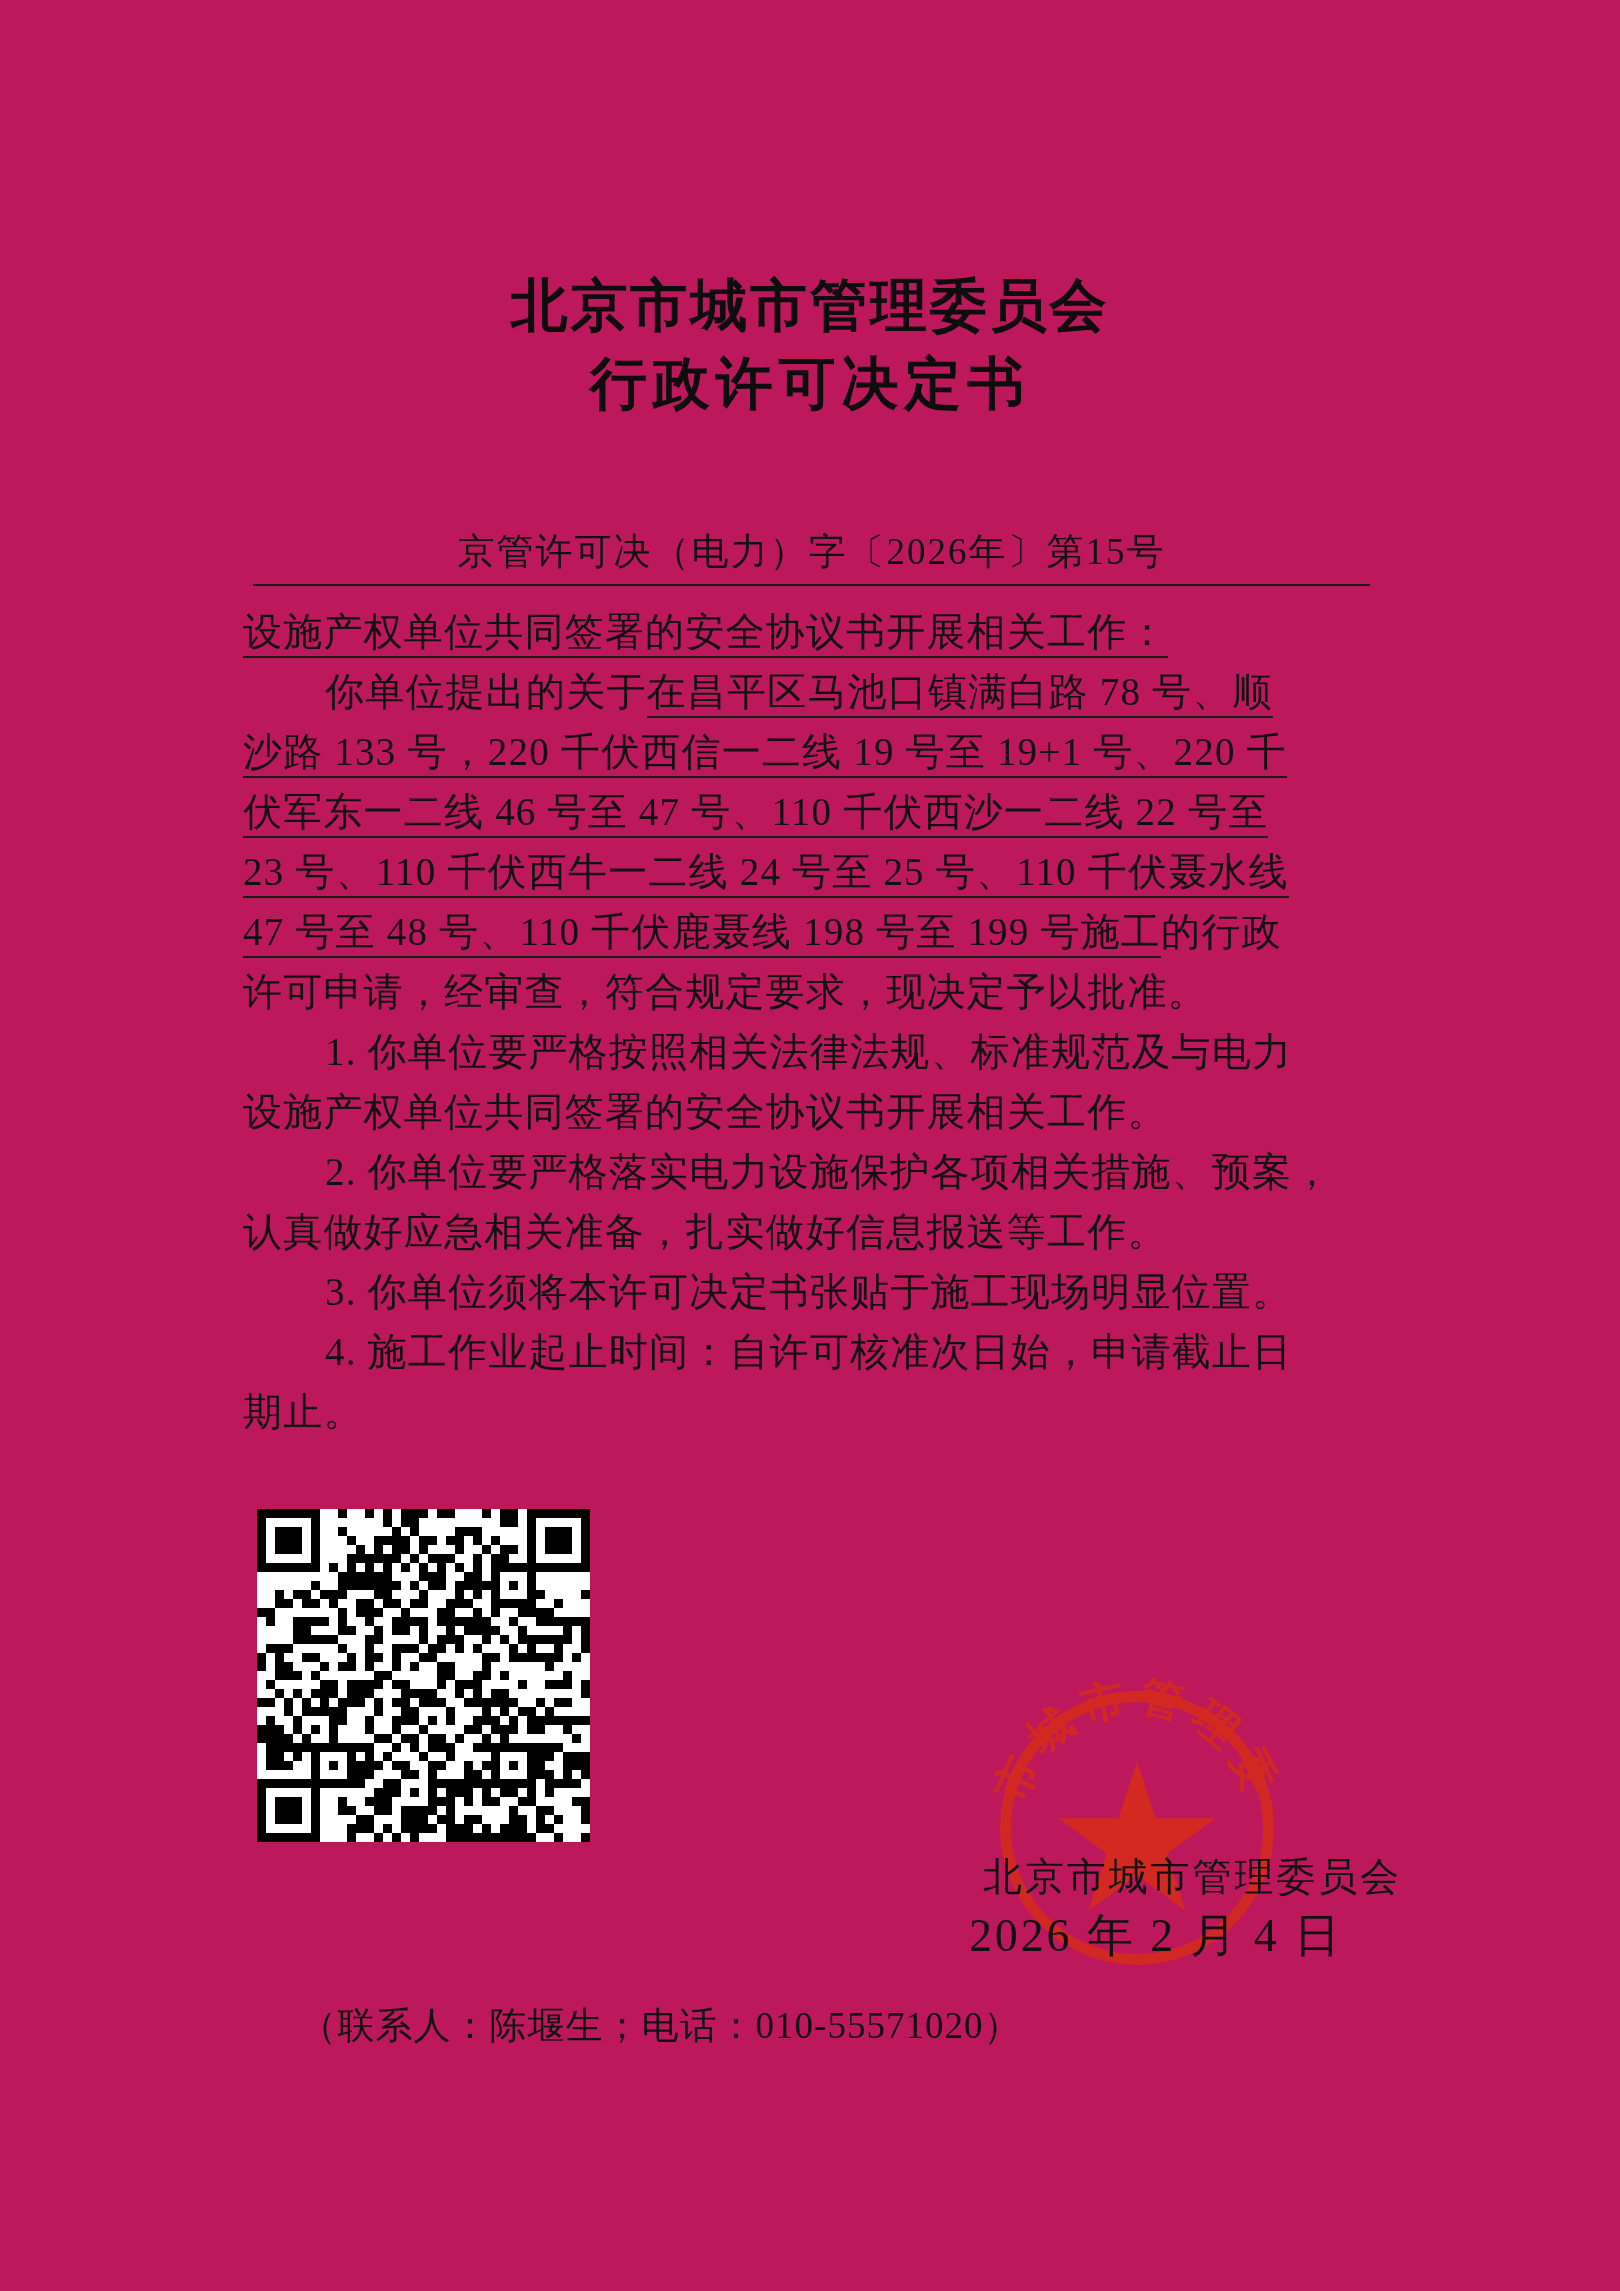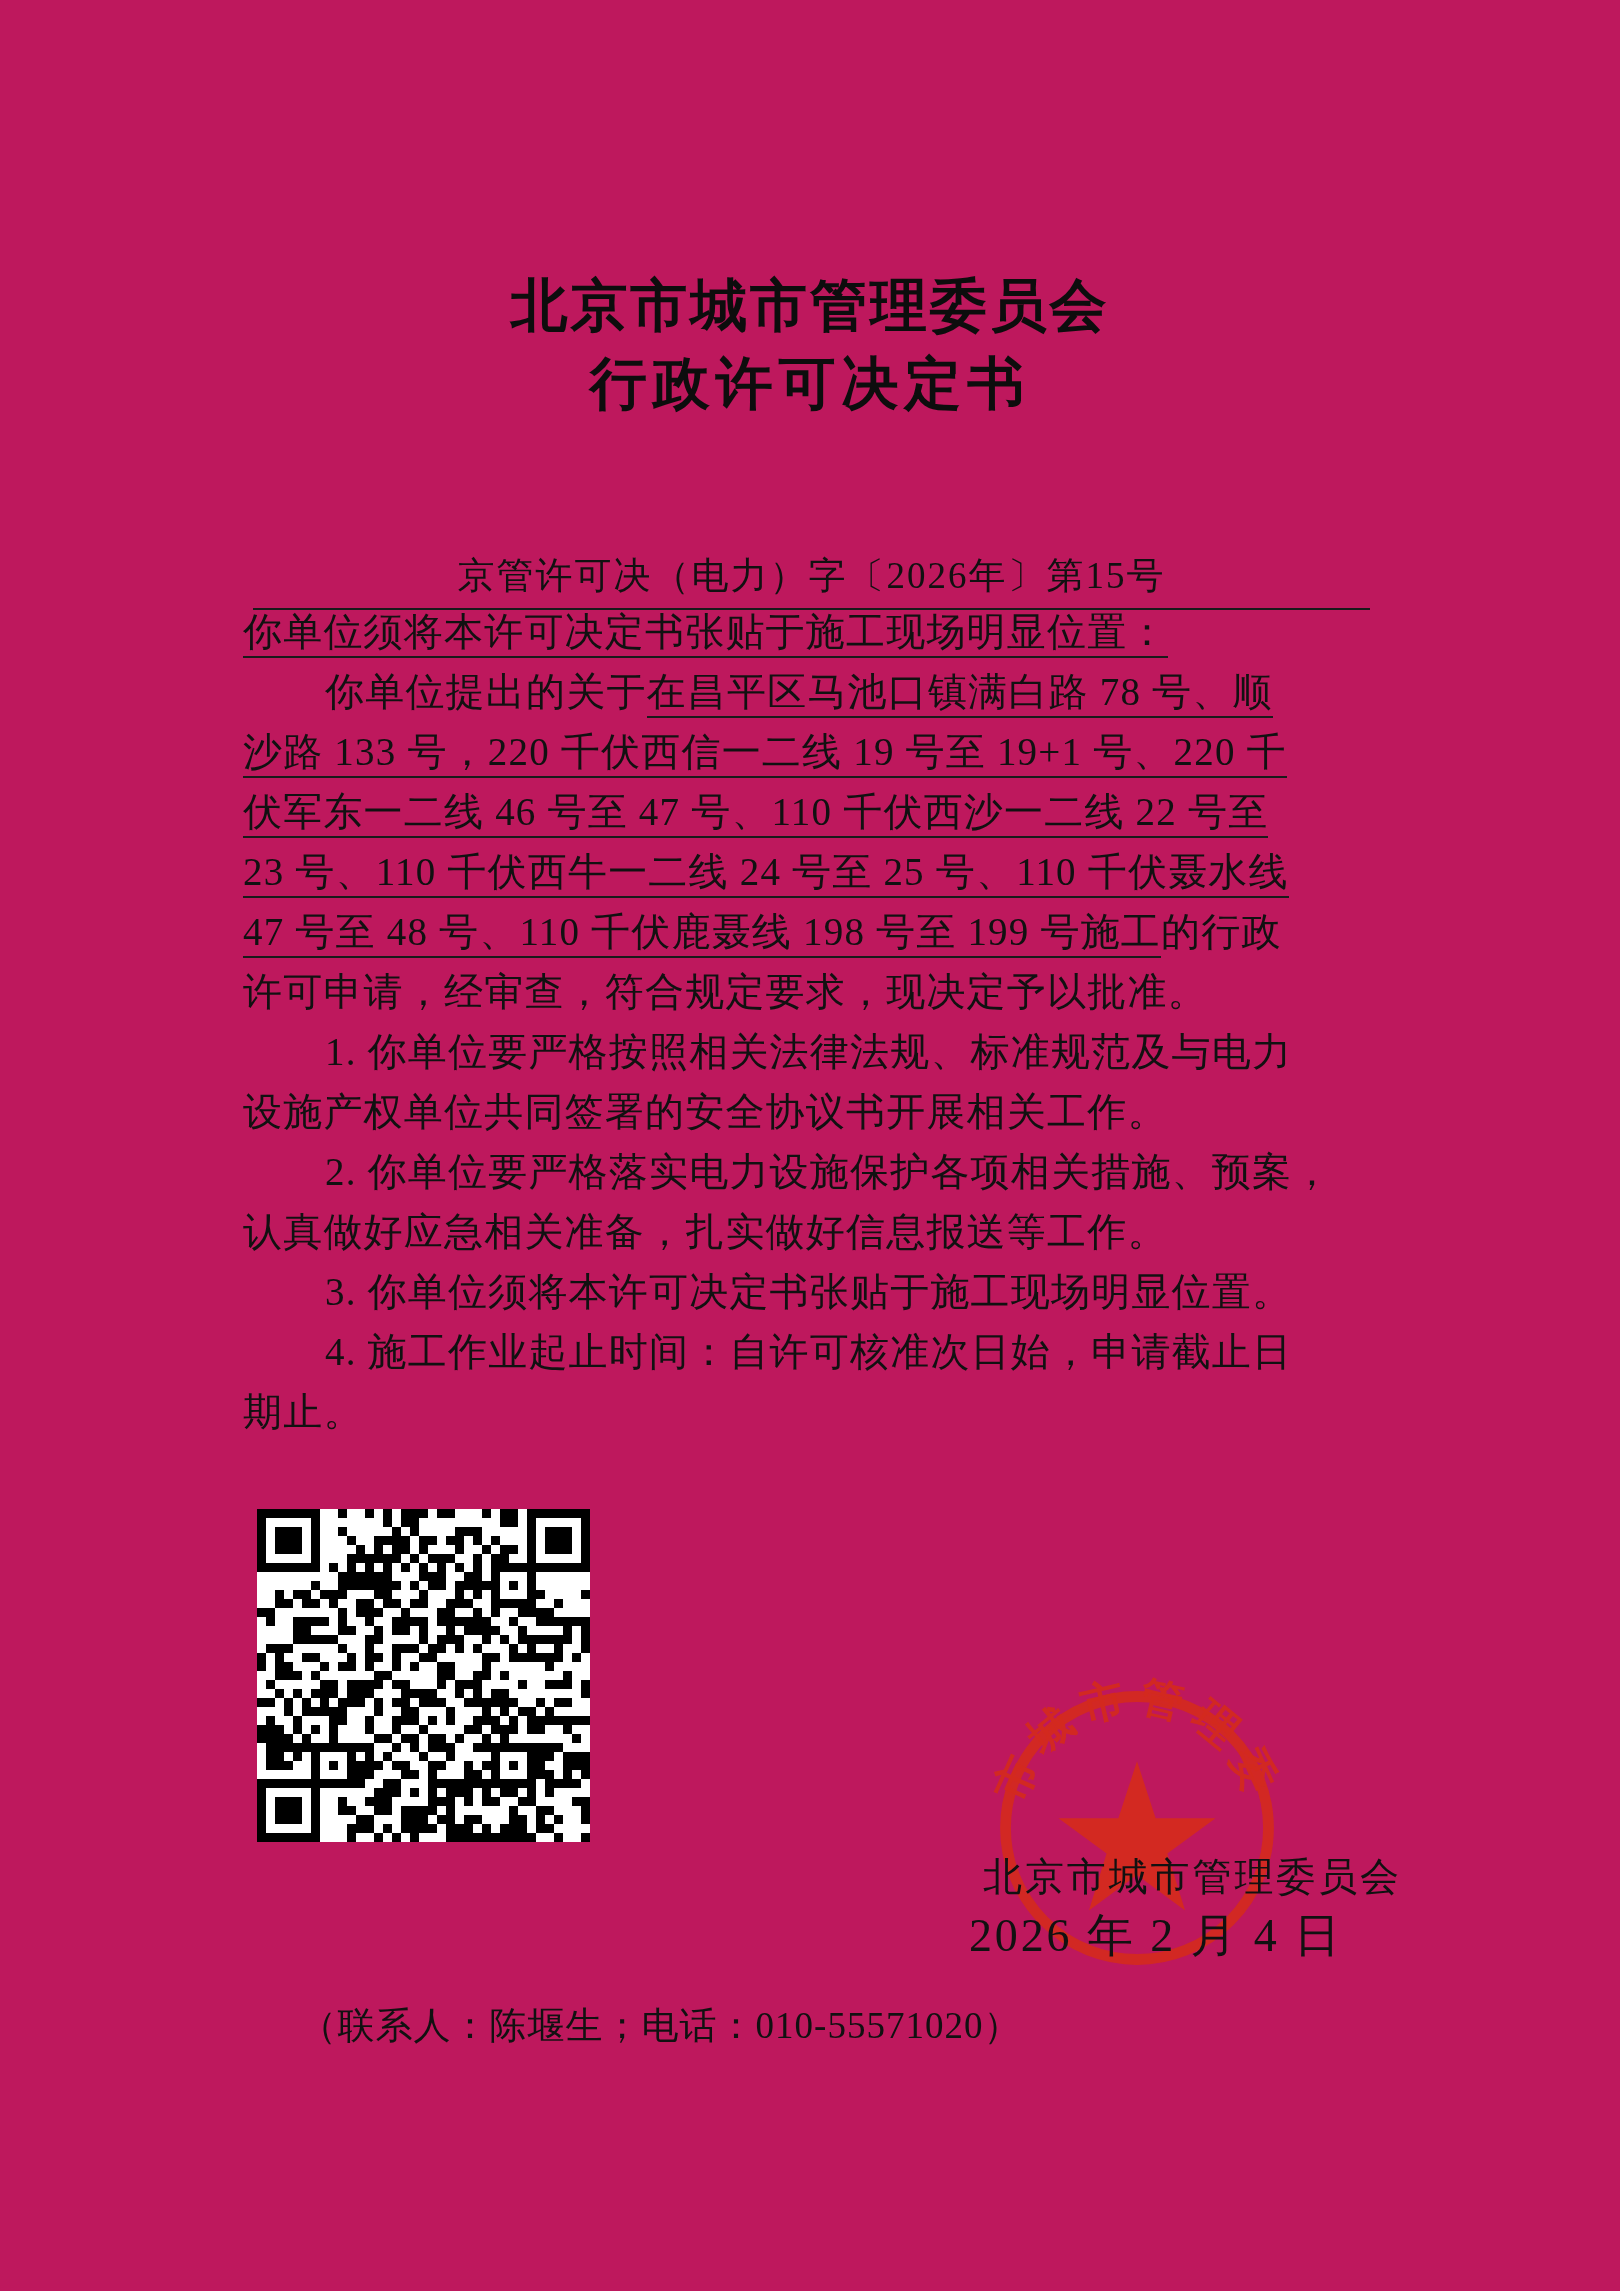--- a/index.html
+++ b/index.html
@@ -40,21 +40,20 @@
 
   
   .docnum-wrap {
     position: absolute;
     top: 525px;
     left: 253px;
     width: 1117px;
     text-align: center;
     border-bottom: 2.9px solid #1a1a1a;
     padding-bottom: 5.9px;
-    margin-top: 24px;
   }
   .docnum {
     font-size: 37px;
     letter-spacing: 2px;
     line-height: 53px;
     white-space: nowrap;
   }
 
   
   .body-block {
@@ -141,21 +140,21 @@
     <div class="title-line second">行政许可决定书</div>
   </div>
 
   <div class="docnum-wrap">
     <div class="docnum">京管许可决（电力）字〔2026年〕第15号</div>
   </div>
 
   <div class="body-block">
 
     <div class="bline">
-      <span class="u">你单位须将本许可决定书张贴于施工现场明显位置：</span>
+      <span class="u">设施产权单位共同签署的安全协议书开展相关工作：</span>
     </div>
 
     <div class="bline indent2" style="padding-left:82px;">
       <span>你单位提出的关于</span><span class="u">在昌平区马池口镇满白路 78 号、顺</span>
     </div>
 
     <div class="bline">
       <span class="u">沙路 133 号，220 千伏西信一二线 19 号至 19+1 号、220 千</span>
     </div>
 

